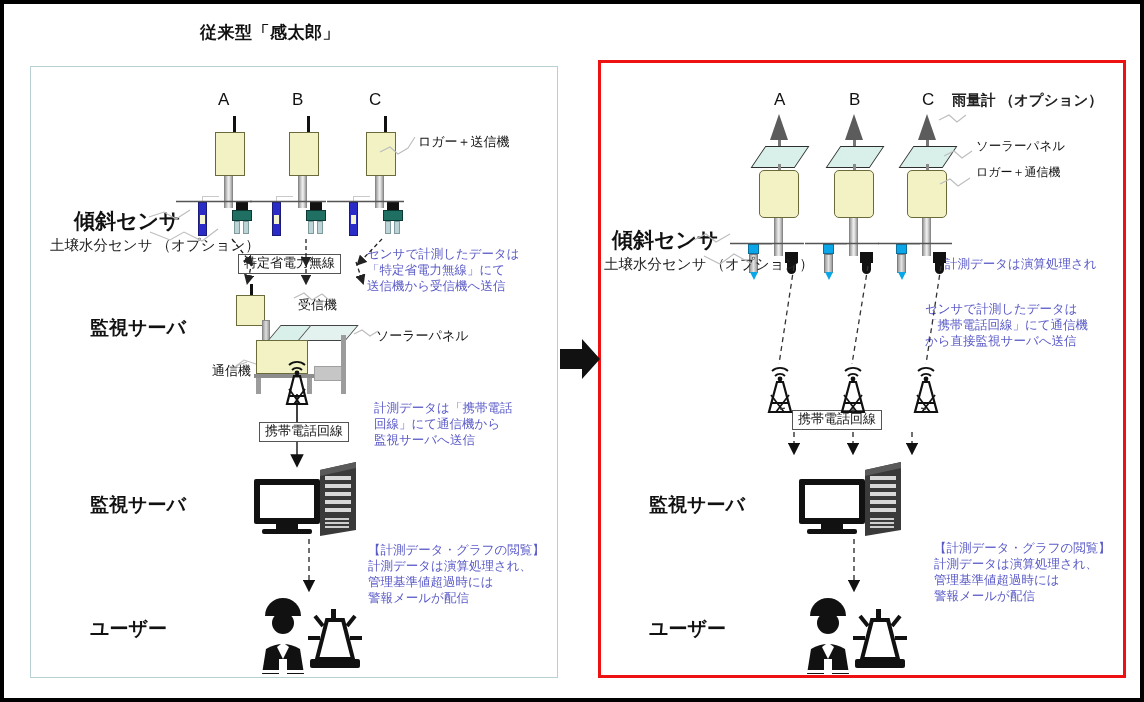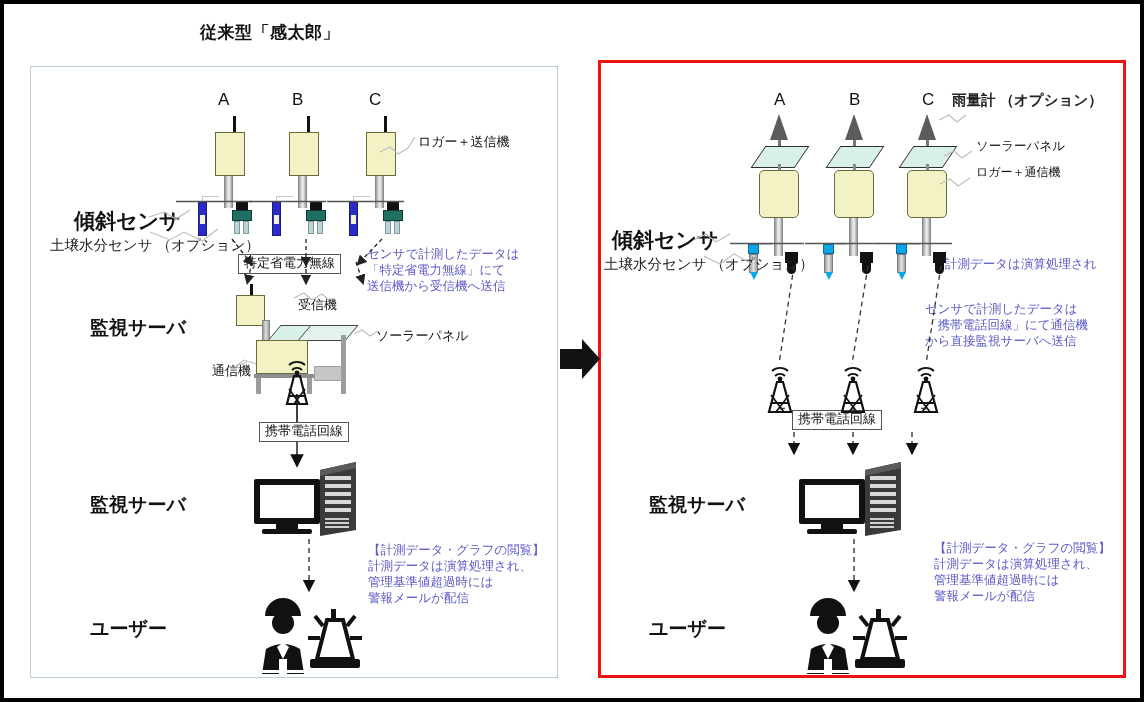--- a/index.html
+++ b/index.html
@@ -133,20 +133,23 @@
   <div style="position:absolute;left:252px;top:336px;width:52px;height:34px;background:#f2f2c4;border:1.4px solid #6a6a3a;box-sizing:border-box;"></div>
   <div class="leader" style="left:208px;top:358px;">通信機</div>
   <div style="position:absolute;left:250px;top:370px;width:60px;height:4px;background:#8d8d8d;"></div>
   <div style="position:absolute;left:252px;top:374px;width:5px;height:16px;background:#9c9c9c;"></div>
   <div style="position:absolute;left:303px;top:374px;width:5px;height:16px;background:#9c9c9c;"></div>
   <div style="position:absolute;left:337px;top:331px;width:5px;height:59px;background:#9c9c9c;"></div>
   <div style="position:absolute;left:310px;top:362px;width:28px;height:15px;background:#c6c6c6;border:1px solid #a0a0a0;box-sizing:border-box;"></div>
 
   <div class="boxlabel" style="left:255px;top:418px;">携帯電話回線</div>
 
+  <div class="callout" style="left:370px;top:396px;font-size:12.5px;">計測データは「携帯電話
+回線」にて通信機から
+監視サーバへ送信</div>
 
   <div class="row-label" style="left:86px;top:488px;font-size:19px;">監視サーバ</div>
 
   <div class="callout" style="left:364px;top:538px;font-size:12.5px;">【計測データ・グラフの閲覧】
 計測データは演算処理され、
 管理基準値超過時には
 警報メールが配信</div>
 
   <div class="row-label" style="left:86px;top:612px;font-size:19px;">ユーザー</div>
 

